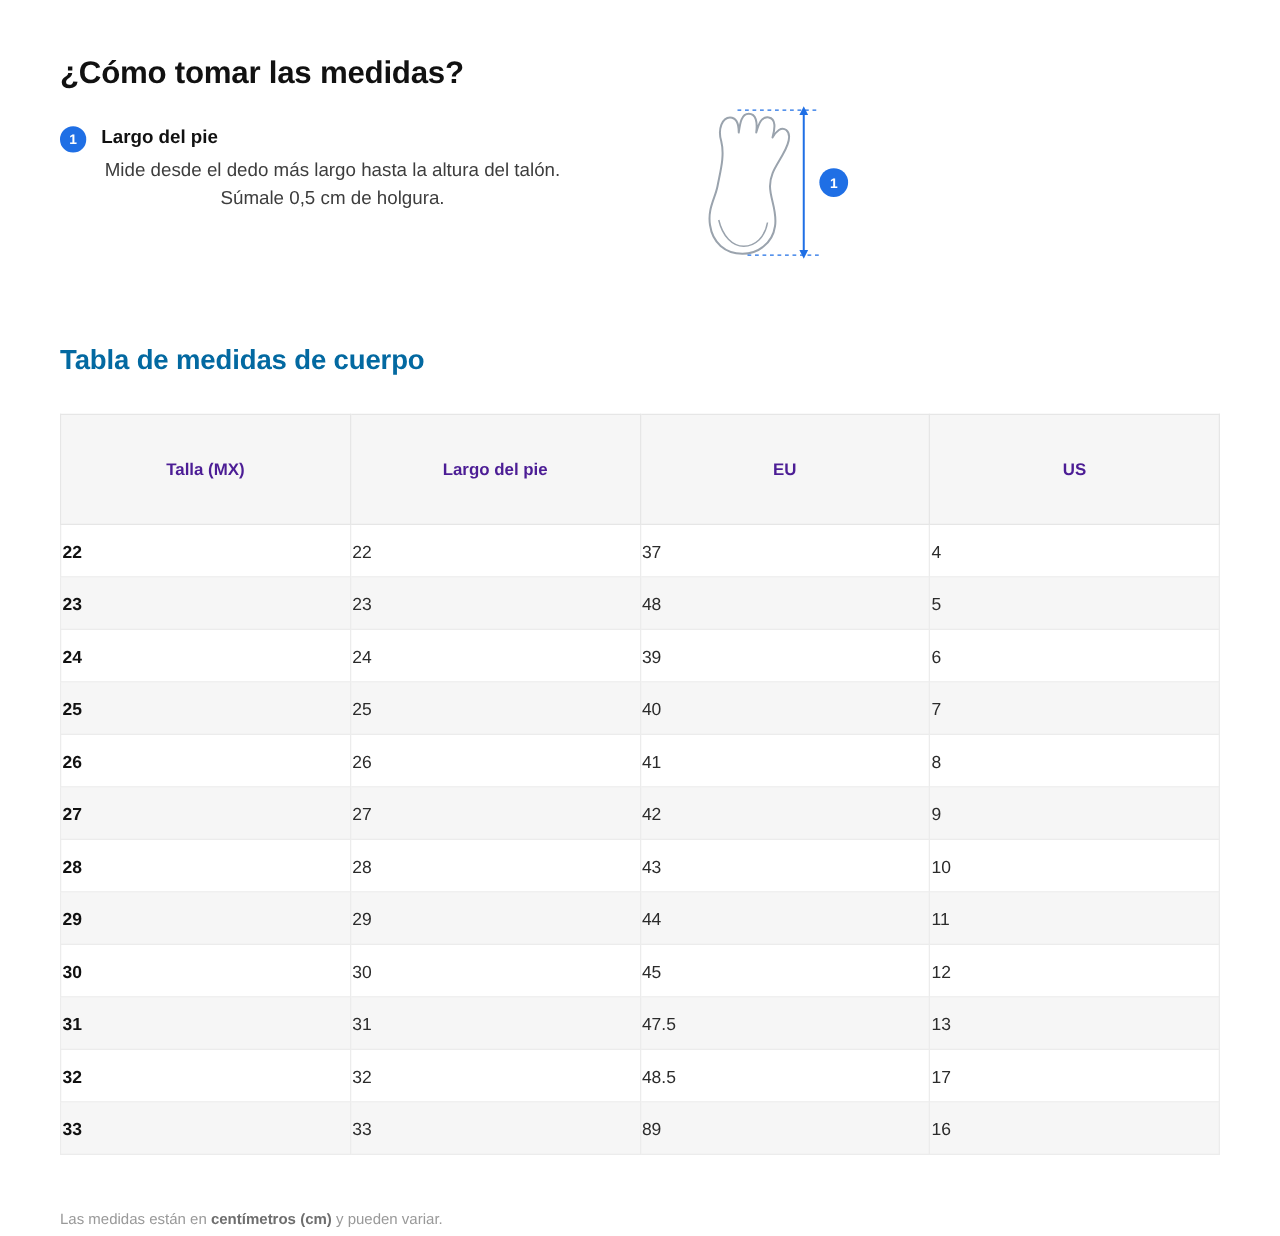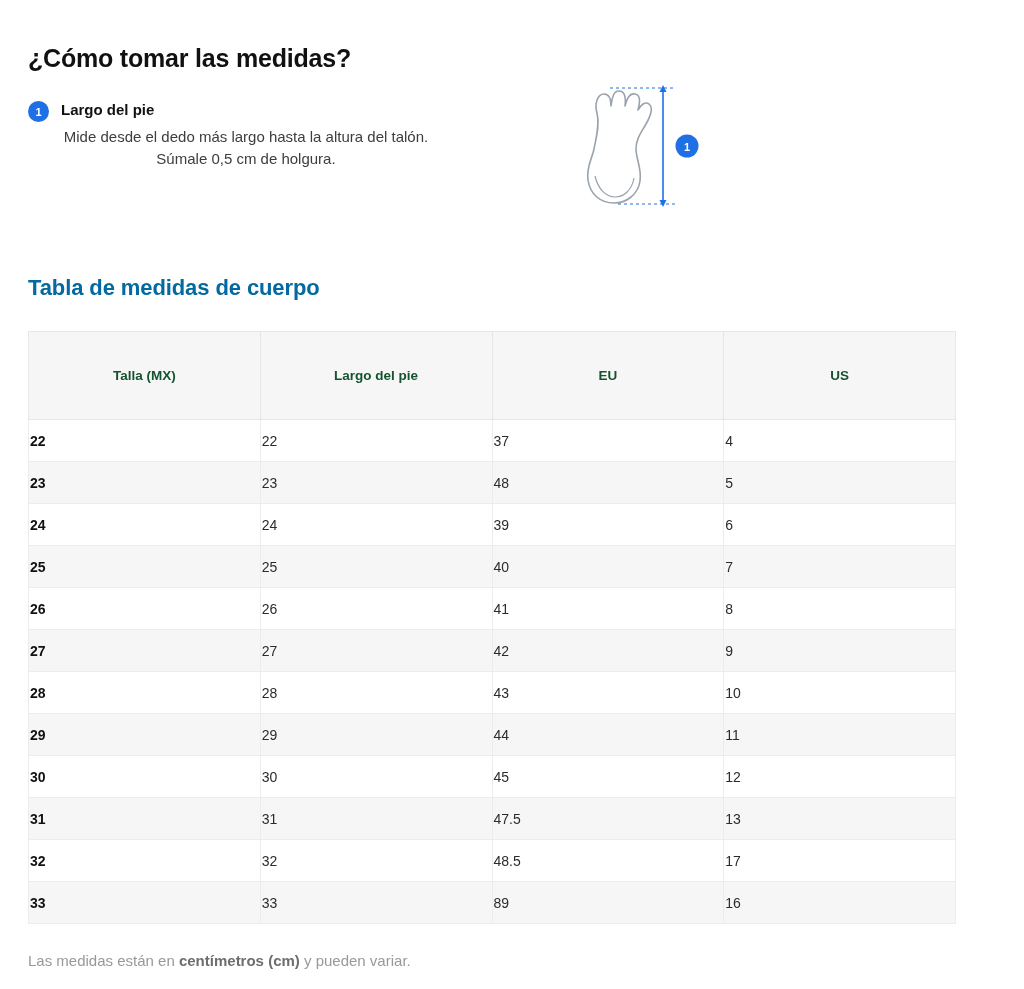--- a/index.html
+++ b/index.html
@@ -13,21 +13,21 @@
     font-family: "Liberation Sans", sans-serif;
     color: #1a1a1a;
     -webkit-font-smoothing: antialiased;
   }
 
   .page {
     position: relative;
     width: 812px;
     height: 989px;
     box-sizing: border-box;
-    padding: 0 28px;
+    padding: 0 48px;
   }
 
   
   .h1 {
     font-size: 25px;
     font-weight: bold;
     letter-spacing: -0.2px;
     color: #111111;
     margin: 0;
     padding-top: 44px;
@@ -100,21 +100,21 @@
   table.size-table {
     width: 928px;
     margin-top: 30px;
     border-collapse: collapse;
     table-layout: fixed;
   }
   table.size-table th {
     background: #f6f6f6;
     font-size: 13.5px;
     font-weight: bold;
-    color: #14532d;
+    color: #4c1d95;
     height: 85px;
     border: 1px solid #e6e6e6;
     text-align: center;
     vertical-align: middle;
   }
   table.size-table td {
     height: 39px;
     font-size: 14px;
     color: #2b2b2b;
     border: 1px solid #ececec;
@@ -126,22 +126,22 @@
   }
   table.size-table tbody tr:nth-child(even) td {
     background: #f6f6f6;
   }
   table.size-table tbody tr:nth-child(odd) td {
     background: #ffffff;
   }
 
   
   .footnote {
-    margin-top: 28px;
-    font-size: 15px;
+    margin-top: 44px;
+    font-size: 12px;
     color: #999999;
   }
   .footnote b {
     color: #6e6e6e;
     font-weight: bold;
   }
 </style>
 </head>
 <body>
 

